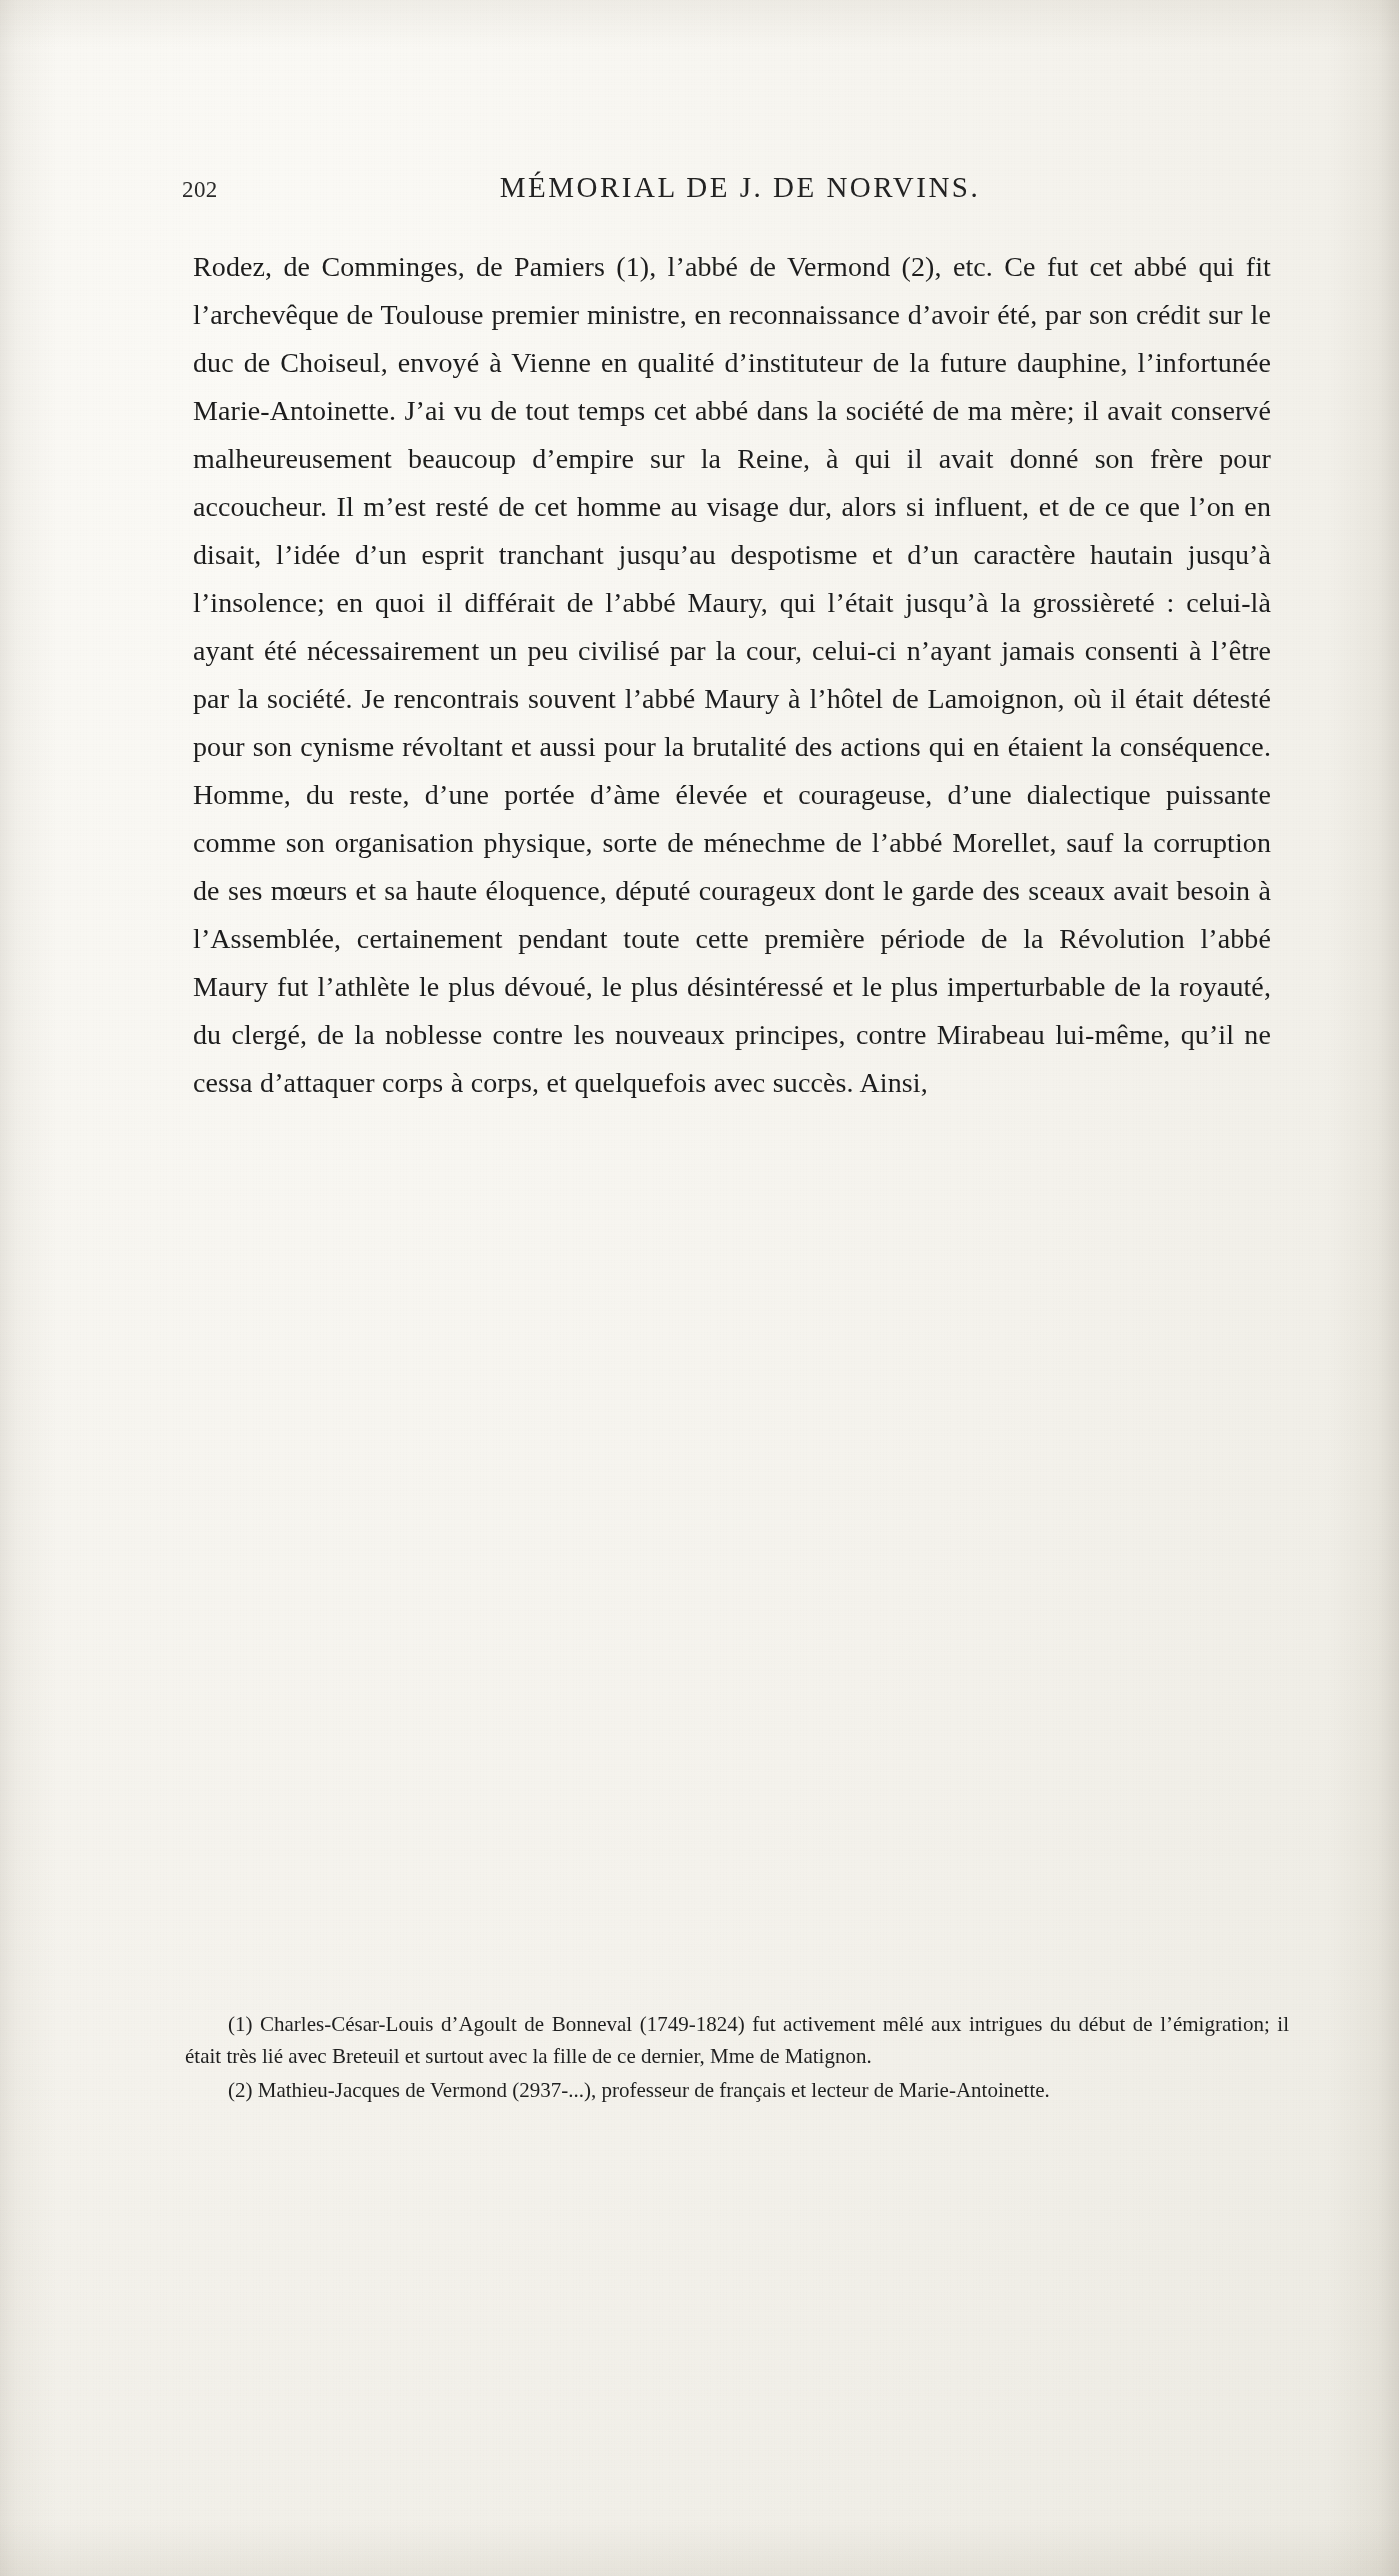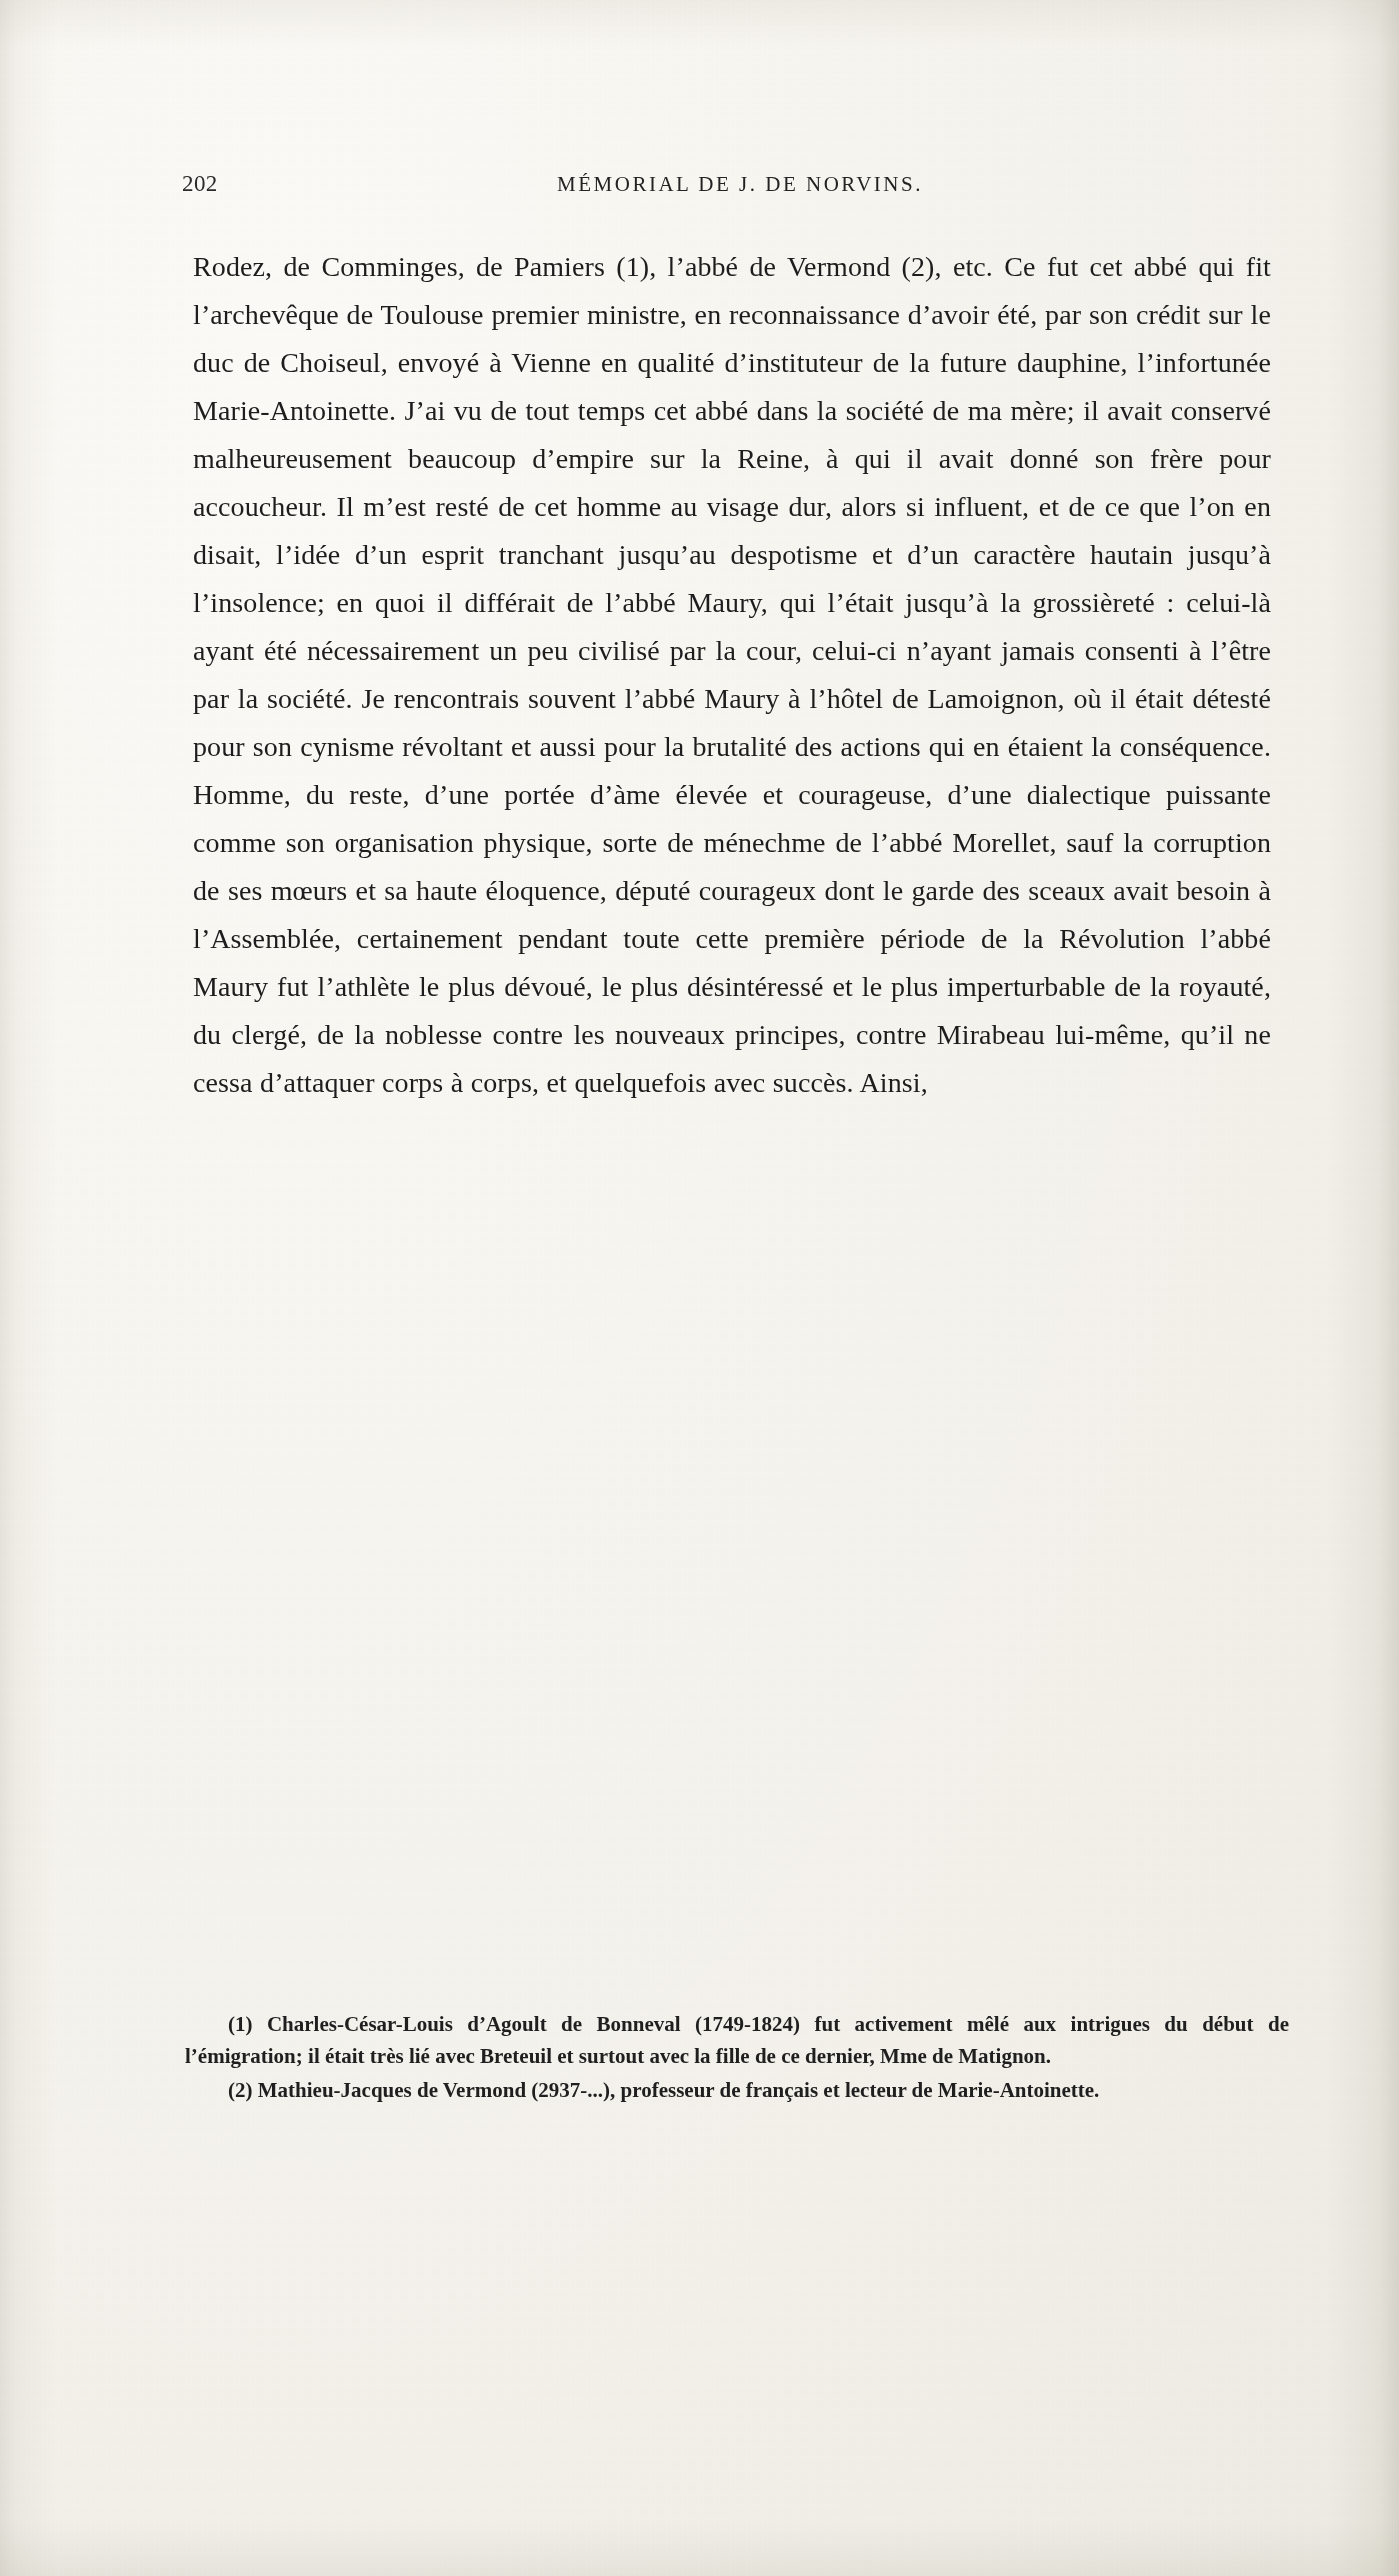--- a/index.html
+++ b/index.html
@@ -78,21 +78,21 @@
   .folio {
     width: 96px;
     font-size: 23px;
     letter-spacing: 0.4px;
     color: #2a2a2a;
     font-family: "Liberation Serif", serif;
   }
   .running-head {
     flex: 1;
     text-align: center;
-    font-size: 21px;
+    font-size: 29px;
     letter-spacing: 2.5px;
     color: #232323;
     padding-right: 88px;
     white-space: nowrap;
   }
 
   .body-copy {
     margin-top: 29px;
     width: 1100px;
     font-size: 28px;
@@ -123,21 +123,20 @@
     top: 2008px;
     width: 1104px;
     font-size: 21px;
     line-height: 32px;
     text-align: justify;
     color: #1f1f1f;
   }
   .notes p {
     margin: 0 0 1.6px 0;
     text-indent: 43px;
-    font-weight: bold;
   }
   .notes .marker {
     font-family: "Liberation Serif", serif;
   }
 </style>
 </head>
 <body>
 
 <div class="page">
   <div class="paper-grain"></div>

